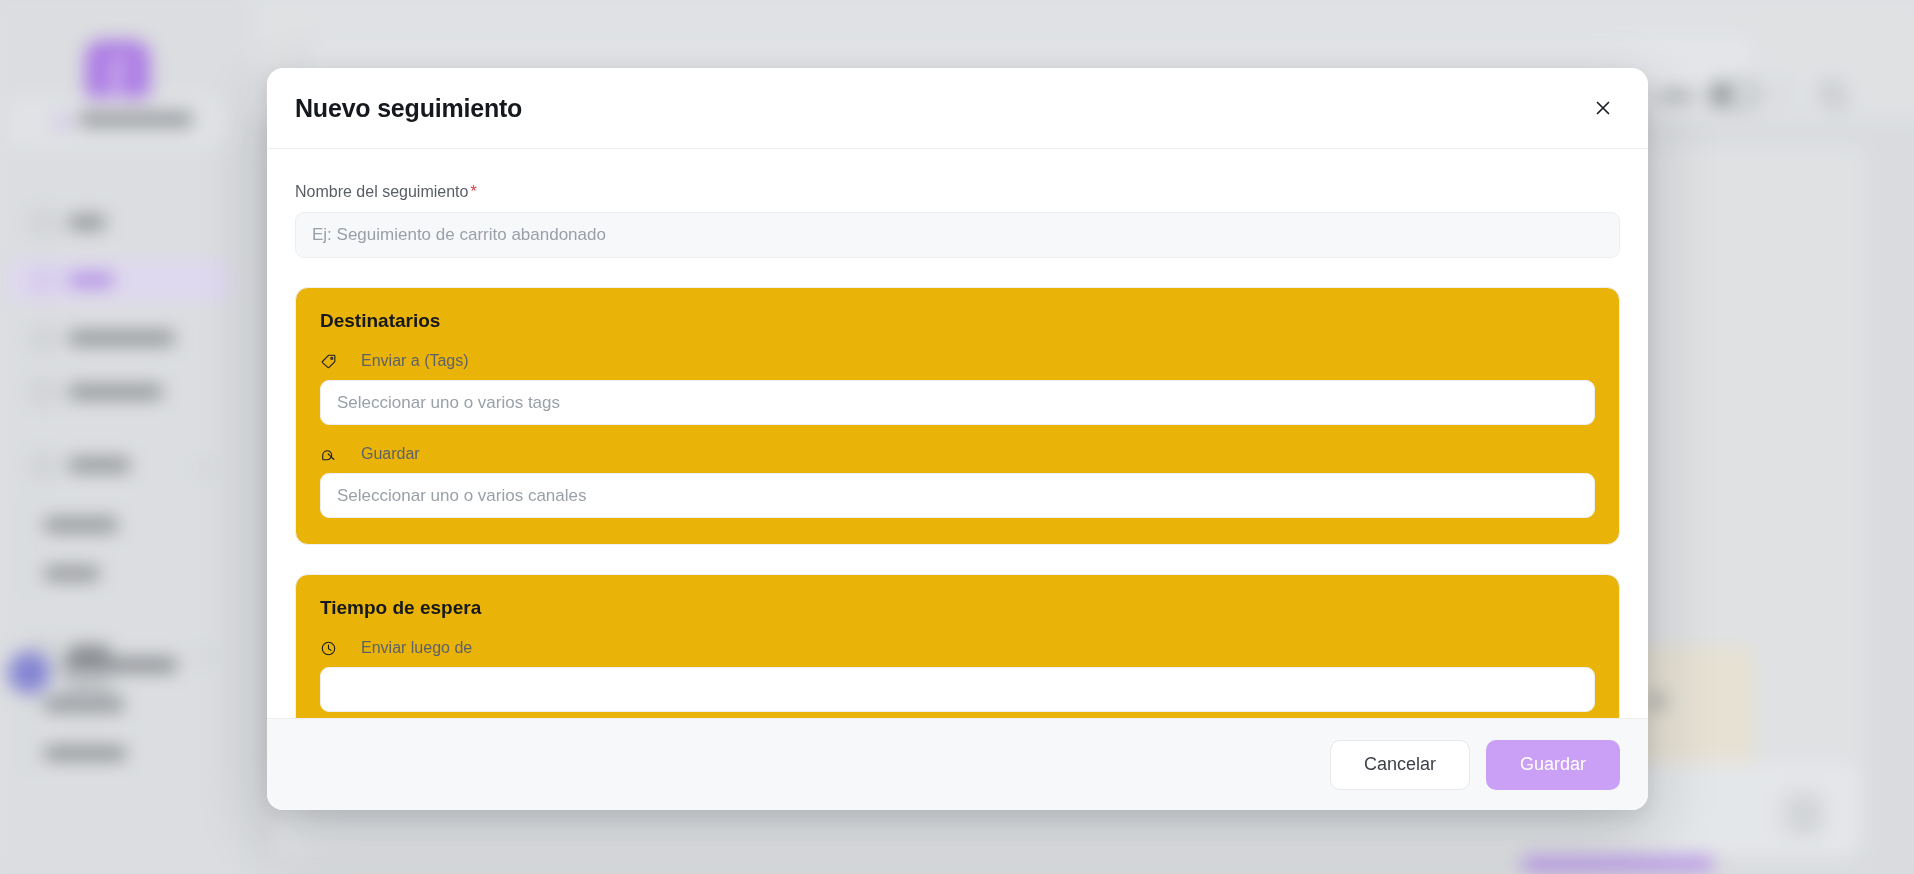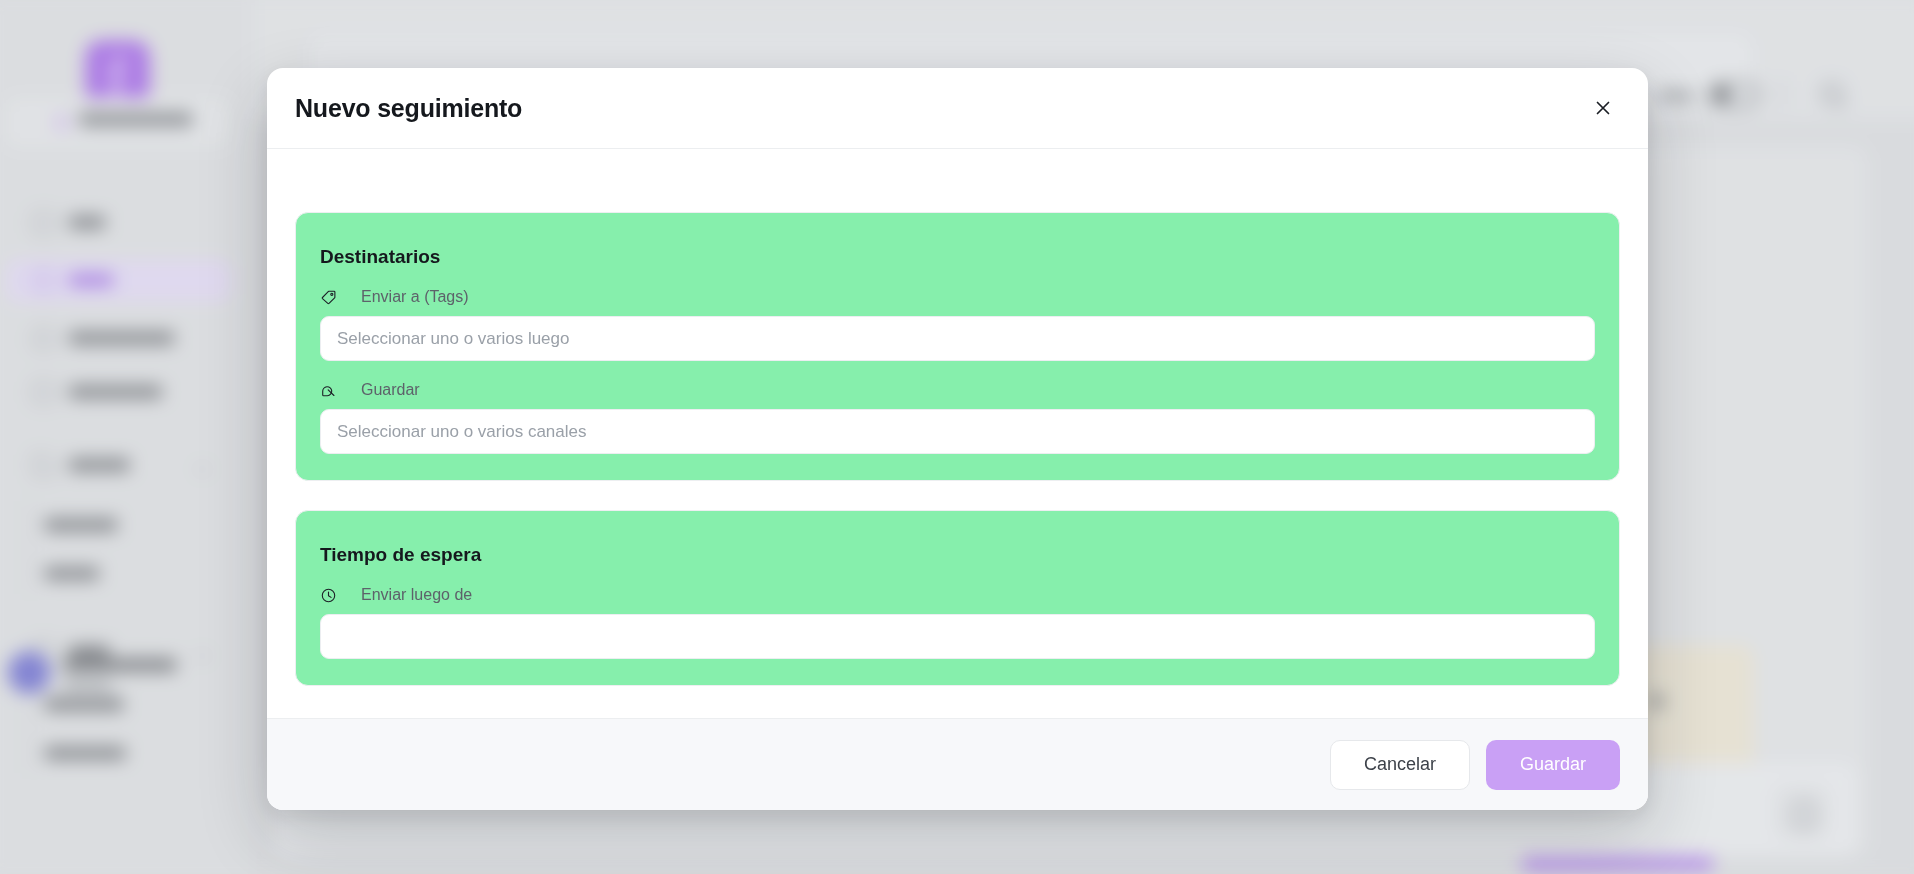--- a/index.html
+++ b/index.html
@@ -118,24 +118,24 @@
     border-radius: 9px;
     padding: 0 16px;
     font-size: 17px; color: #2b2f36;
     font-family: "Liberation Sans", sans-serif;
     outline: none;
   }
   .text-input::placeholder { color: #9aa0a8; }
 
   .section-card {
     margin-top: 29px;
-    background: #86efac;
+    background: #eab308;
     border: 1px solid #edeff1;
     border-radius: 13px;
-    padding: 33px 24px 26px 24px;
+    padding: 22px 24px 26px 24px;
   }
   .section-title { font-size: 19px; font-weight: bold; color: #15181d; margin-bottom: 20px; }
 
   .sub-label {
     display: flex; align-items: center; gap: 24px;
     font-size: 16px; color: #5d626a; margin-bottom: 10px;
   }
   .sub-label .glyph { display: flex; color: #1c2026; }
 
   .select-input {
@@ -247,36 +247,42 @@
     <div id="modal-title">Nuevo seguimiento</div>
     <button id="close-btn" aria-label="close">
       <svg width="20" height="20" viewBox="0 0 20 20" fill="none" aria-hidden="true">
         <path d="M4.5 4.5 L15.5 15.5 M15.5 4.5 L4.5 15.5" stroke="currentColor" stroke-width="1.7" stroke-linecap="round"></path>
       </svg>
     </button>
   </div>
 
   <div id="modal-body">
 
+    <div class="field-block">
+      <label class="field-label">
+        <span>Nombre del seguimiento</span><span class="req">*</span>
+      </label>
+      <input class="text-input" type="text" placeholder="Ej: Seguimiento de carrito abandonado" style="">
+    </div>
 
     <div class="section-card">
       <div class="section-title">Destinatarios</div>
 
       <div class="field-block">
         <div class="sub-label">
           <span class="glyph">
             <svg width="17" height="17" viewBox="0 0 20 20" fill="none" aria-hidden="true">
               <path d="M10.4 2.6 H16.6 a0.9 0.9 0 0 1 0.9 0.9 V9.7 a1 1 0 0 1-0.3 0.7 l-6.6 6.6 a1 1 0 0 1-1.4 0 L2.9 11.4 a1 1 0 0 1 0-1.4 l6.8-6.8 a1 1 0 0 1 0.7-0.6 z" stroke="currentColor" stroke-width="1.3" stroke-linejoin="round"></path>
               <circle cx="13.9" cy="6.2" r="1.25" stroke="currentColor" stroke-width="1.3"></circle>
             </svg>
           </span>
           <span>Enviar a (Tags)</span>
         </div>
         <div class="select-input">
-          <span>Seleccionar uno o varios luego</span>
+          <span>Seleccionar uno o varios tags</span>
         </div>
       </div>
 
       <div class="field-block">
         <div class="sub-label">
           <span class="glyph">
             <svg width="17" height="17" viewBox="0 0 20 20" fill="none" aria-hidden="true">
               <path d="M3.2 11.2 a5.3 5.3 0 1 1 5.6 4.9 H4.1 a0.9 0.9 0 0 1-0.9-0.9 z" stroke="currentColor" stroke-width="1.3" stroke-linejoin="round"></path>
               <path d="M9.6 9.3 L16.4 15.9" stroke="currentColor" stroke-width="1.3" stroke-linecap="round"></path>
             </svg>

